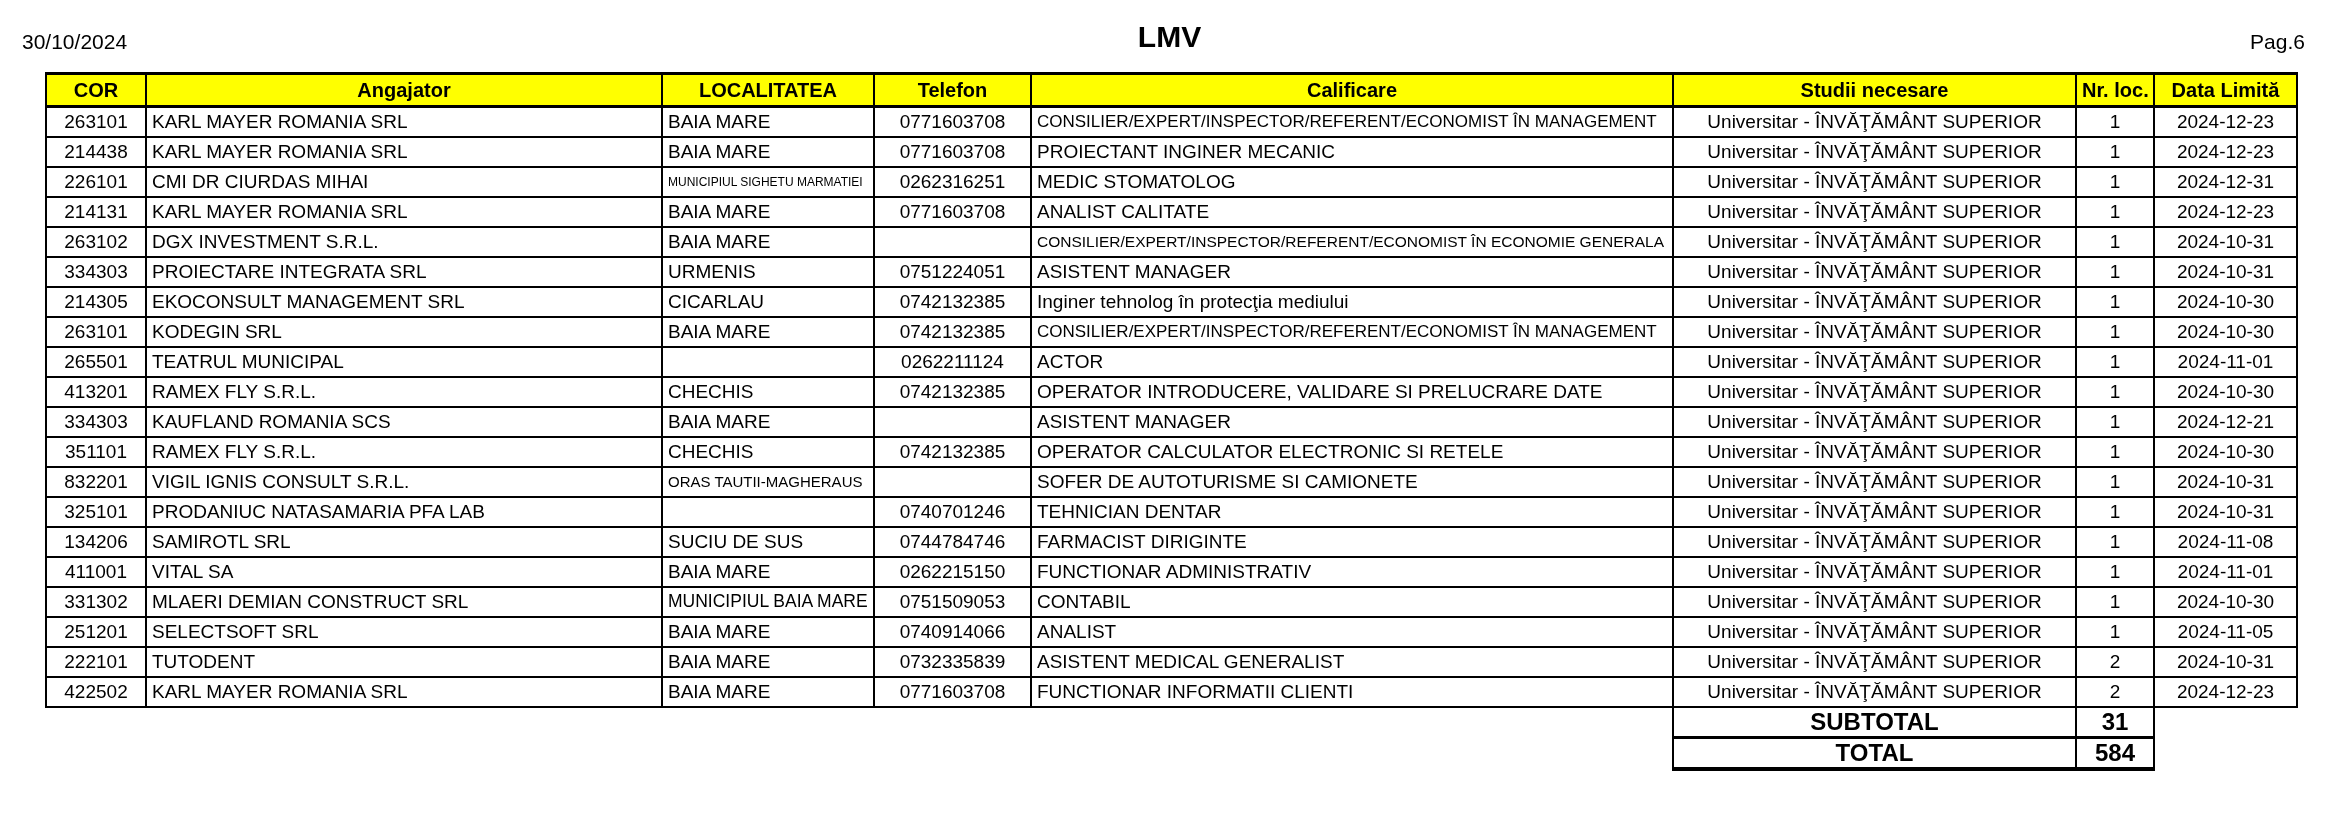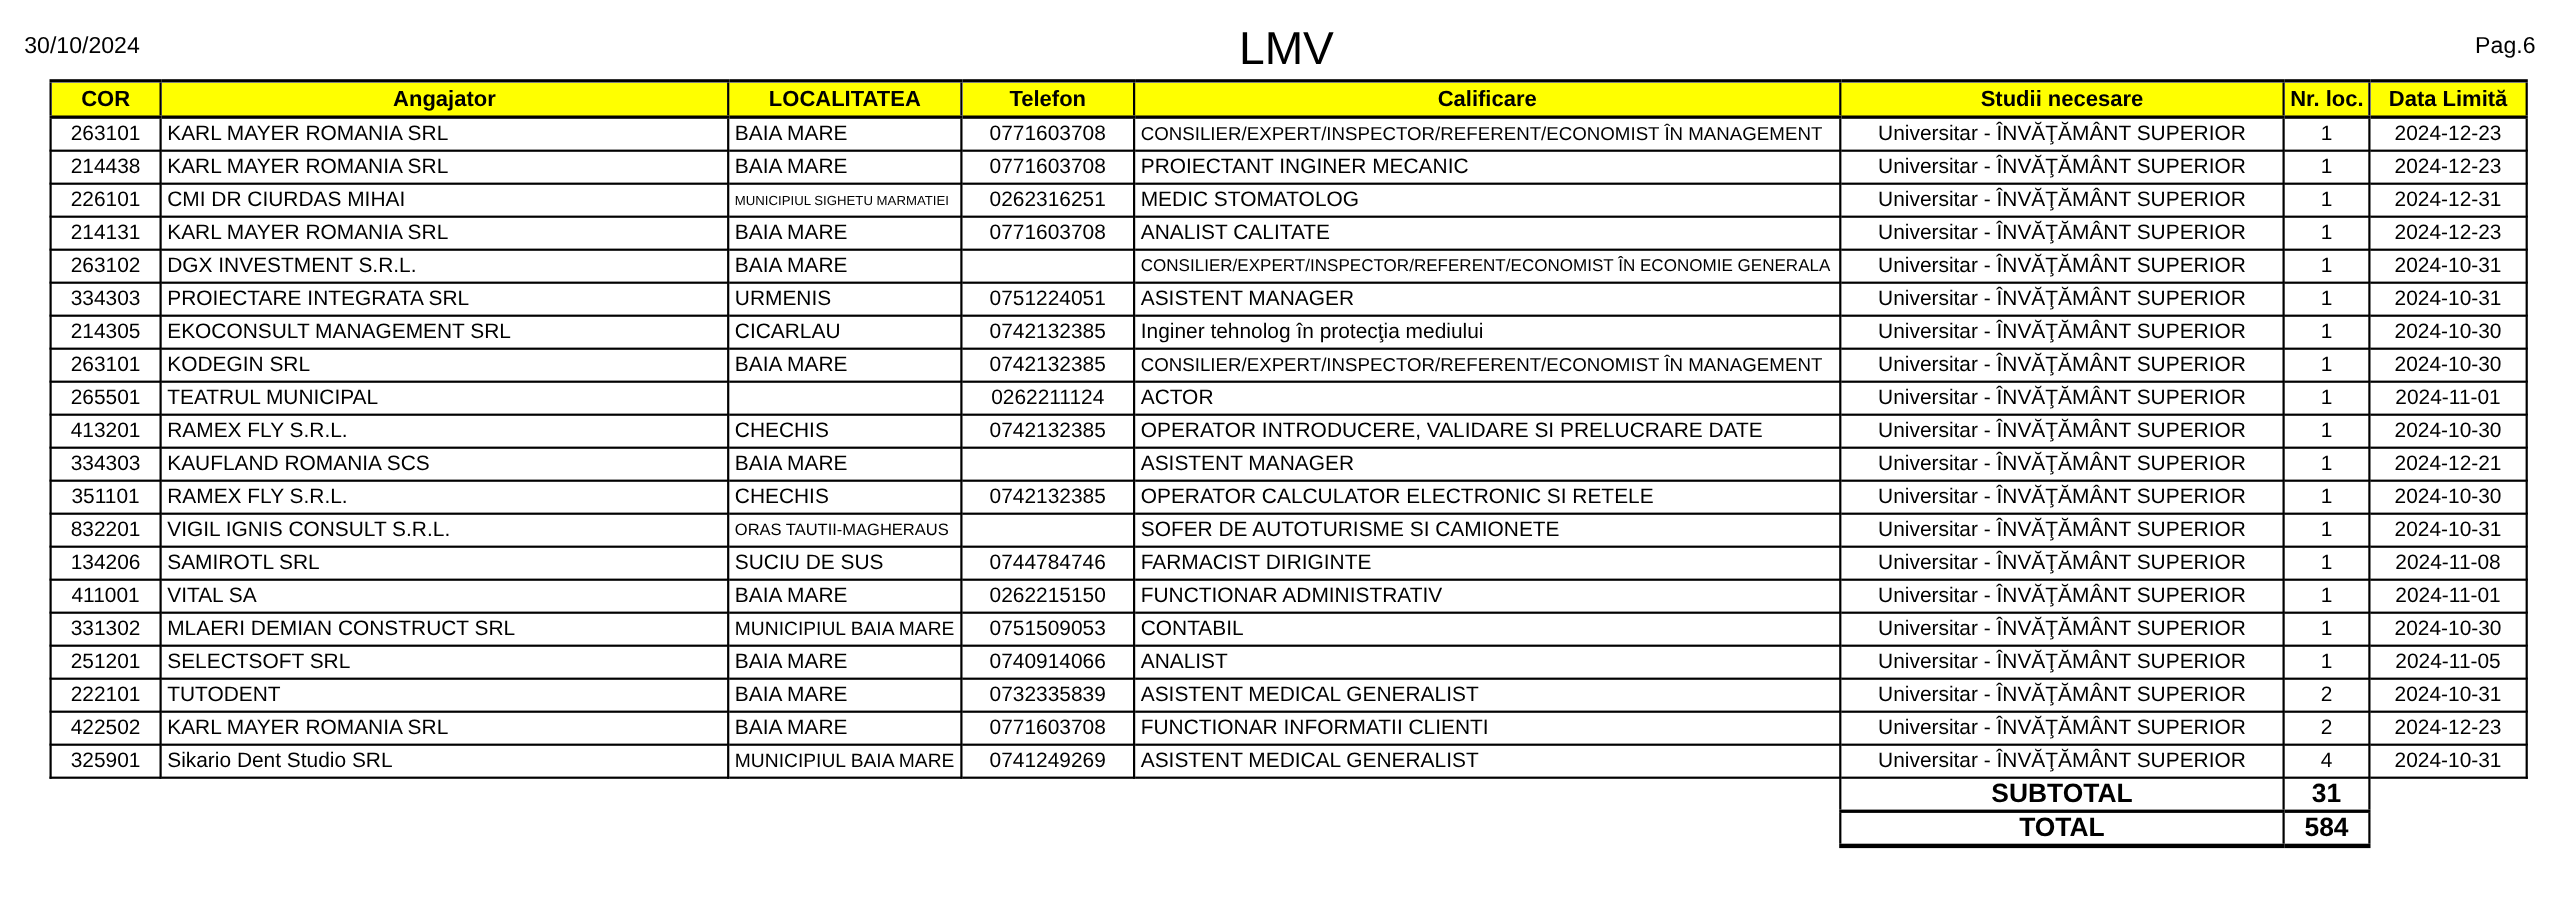--- a/index.html
+++ b/index.html
@@ -12,21 +12,21 @@
     position: relative;
     overflow: hidden;
   }
   .page-header { position: absolute; top: 0; left: 0; width: 2339px; height: 78px; }
   .report-date {
     position: absolute; left: 22px; top: 30px;
     font-size: 21px; font-weight: 400;
   }
   .page-title {
     position: absolute; left: 0; top: 20px; width: 2339px;
-    text-align: center; font-size: 42px; font-weight: 400;
+    text-align: center; font-size: 30px; font-weight: 700;
   }
   .page-number {
     position: absolute; right: 34px; top: 30px;
     font-size: 21px; font-weight: 400;
   }
   table.lmv {
     position: absolute; left: 45px; top: 72px;
     width: 2251px;
     border-collapse: collapse;
     table-layout: fixed;
@@ -222,20 +222,30 @@
         <td class="c">832201</td>
         <td class="l fit">VIGIL IGNIS CONSULT S.R.L.</td>
         <td class="l fit" style="font-size: 15px; border-radius: 13px;">ORAS TAUTII-MAGHERAUS</td>
         <td class="c"></td>
         <td class="l fit">SOFER DE AUTOTURISME SI CAMIONETE</td>
         <td class="c fit">Universitar - ÎNVĂŢĂMÂNT SUPERIOR</td>
         <td class="c">1</td>
         <td class="c">2024-10-31</td>
       </tr>
       <tr>
+        <td class="c">325101</td>
+        <td class="l fit">PRODANIUC NATASAMARIA PFA LAB</td>
+        <td class="l fit"></td>
+        <td class="c">0740701246</td>
+        <td class="l fit">TEHNICIAN DENTAR</td>
+        <td class="c fit">Universitar - ÎNVĂŢĂMÂNT SUPERIOR</td>
+        <td class="c">1</td>
+        <td class="c">2024-10-31</td>
+      </tr>
+      <tr>
         <td class="c">134206</td>
         <td class="l fit">SAMIROTL SRL</td>
         <td class="l fit">SUCIU DE SUS</td>
         <td class="c">0744784746</td>
         <td class="l fit">FARMACIST DIRIGINTE</td>
         <td class="c fit">Universitar - ÎNVĂŢĂMÂNT SUPERIOR</td>
         <td class="c">1</td>
         <td class="c">2024-11-08</td>
       </tr>
       <tr>
@@ -280,30 +290,20 @@
       </tr>
       <tr>
         <td class="c">422502</td>
         <td class="l fit">KARL MAYER ROMANIA SRL</td>
         <td class="l fit">BAIA MARE</td>
         <td class="c">0771603708</td>
         <td class="l fit">FUNCTIONAR INFORMATII CLIENTI</td>
         <td class="c fit">Universitar - ÎNVĂŢĂMÂNT SUPERIOR</td>
         <td class="c">2</td>
         <td class="c">2024-12-23</td>
-      </tr>
-      <tr>
-        <td class="c">325901</td>
-        <td class="l fit">Sikario Dent Studio SRL</td>
-        <td class="l fit" style="font-size: 17.5px;">MUNICIPIUL BAIA MARE</td>
-        <td class="c">0741249269</td>
-        <td class="l fit">ASISTENT MEDICAL GENERALIST</td>
-        <td class="c fit">Universitar - ÎNVĂŢĂMÂNT SUPERIOR</td>
-        <td class="c">4</td>
-        <td class="c">2024-10-31</td>
       </tr>
     </tbody>
   <tbody>
     <tr class="summary">
       <td class="nb" colspan="5"></td>
       <td class="sum-label">SUBTOTAL</td>
       <td class="sum-value">31</td>
       <td class="nb"></td>
     </tr>
     <tr class="summary total">

